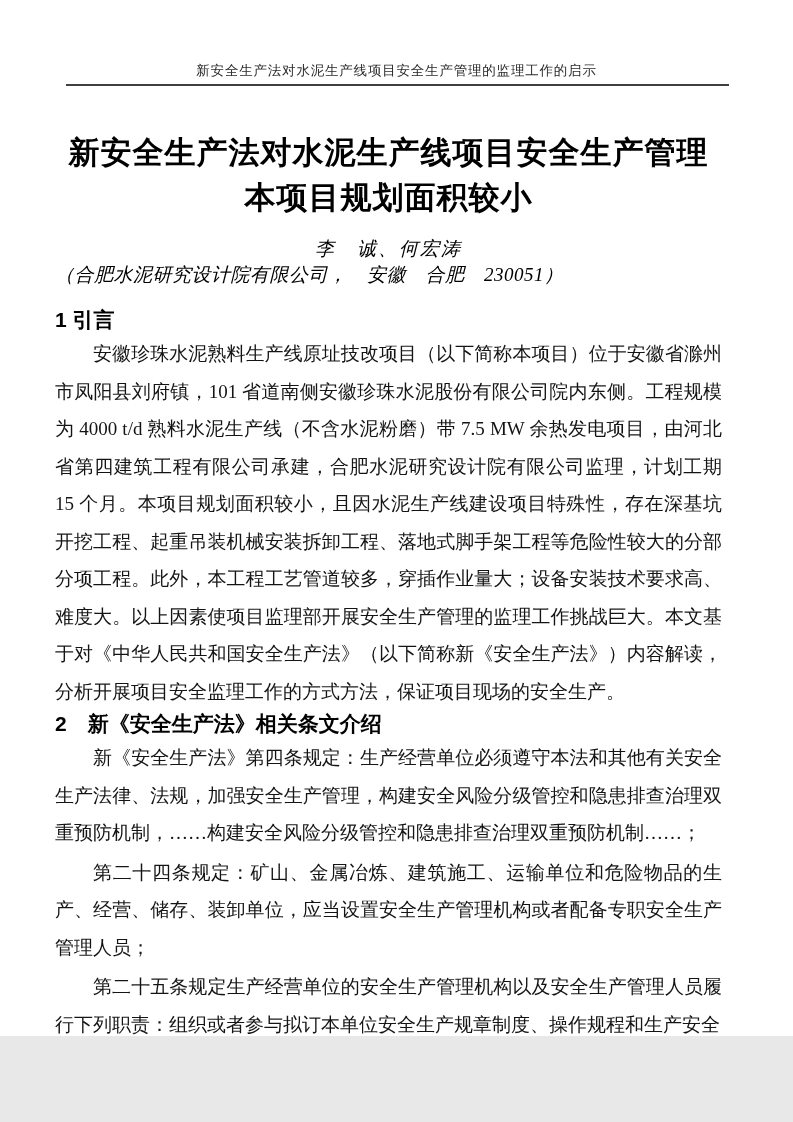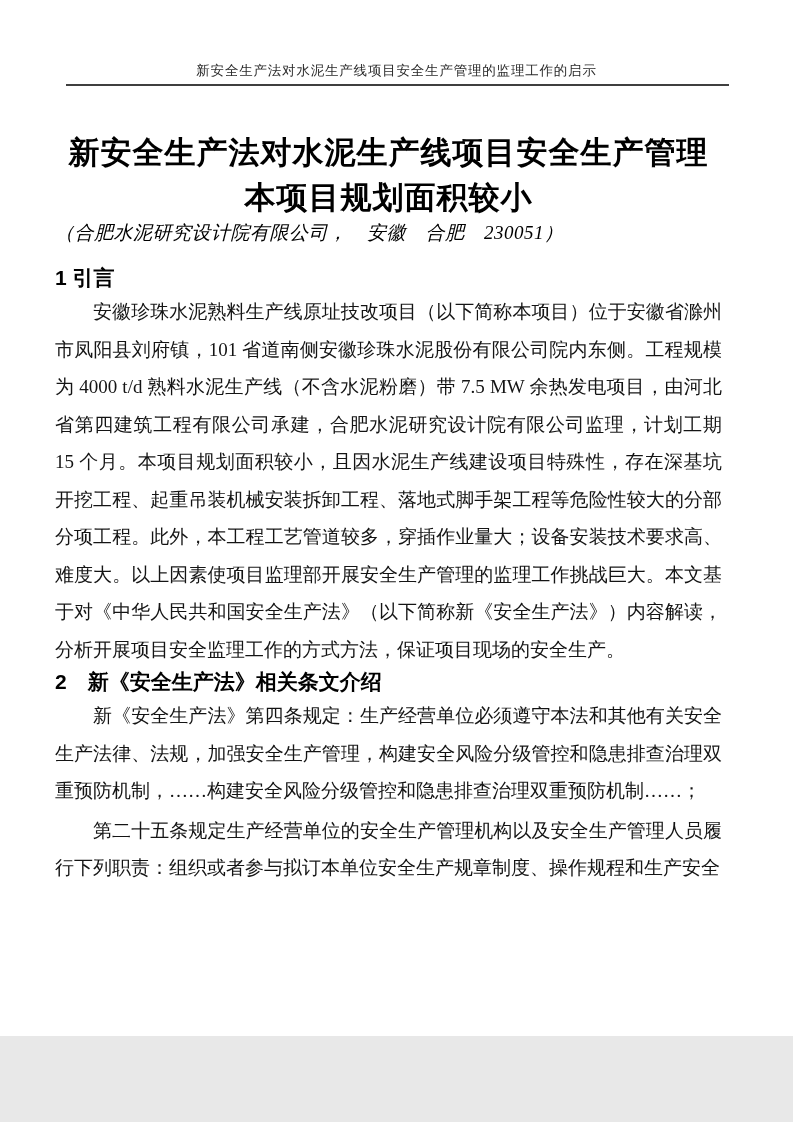--- a/index.html
+++ b/index.html
@@ -90,31 +90,33 @@
 
   <div class="header-rule"></div>
 
   <div class="content">
 
     <h1 class="title">
       <span class="title-line">新安全生产法对水泥生产线项目安全生产管理</span>
       <span class="title-line">本项目规划面积较小</span>
     </h1>
 
+    <div class="authors">李　诚、何宏涛</div>
 
     <div class="affiliation">（合肥水泥研究设计院有限公司，　安徽　合肥　230051）</div>
 
     <h2 class="sec-heading">1 引言</h2>
 
     <p class="body-par">安徽珍珠水泥熟料生产线原址技改项目（以下简称本项目）位于安徽省滁州市凤阳县刘府镇，101 省道南侧安徽珍珠水泥股份有限公司院内东侧。工程规模为 4000 t/d 熟料水泥生产线（不含水泥粉磨）带 7.5 MW 余热发电项目，由河北省第四建筑工程有限公司承建，合肥水泥研究设计院有限公司监理，计划工期 15 个月。本项目规划面积较小，且因水泥生产线建设项目特殊性，存在深基坑开挖工程、起重吊装机械安装拆卸工程、落地式脚手架工程等危险性较大的分部分项工程。此外，本工程工艺管道较多，穿插作业量大；设备安装技术要求高、难度大。以上因素使项目监理部开展安全生产管理的监理工作挑战巨大。本文基于对《中华人民共和国安全生产法》（以下简称新《安全生产法》）内容解读，分析开展项目安全监理工作的方式方法，保证项目现场的安全生产。</p>
 
     <h2 class="sec-heading second">2　新《安全生产法》相关条文介绍</h2>
 
     <p class="body-par">新《安全生产法》第四条规定：生产经营单位必须遵守本法和其他有关安全生产法律、法规，加强安全生产管理，构建安全风险分级管控和隐患排查治理双重预防机制，……构建安全风险分级管控和隐患排查治理双重预防机制……；</p>
 
+    <p class="body-par">第二十四条规定：矿山、金属冶炼、建筑施工、运输单位和危险物品的生产、经营、储存、装卸单位，应当设置安全生产管理机构或者配备专职安全生产管理人员；</p>
 
     <p class="body-par">第二十五条规定生产经营单位的安全生产管理机构以及安全生产管理人员履行下列职责：组织或者参与拟订本单位安全生产规章制度、操作规程和生产安全</p>
 
   </div>
 
   <div class="footer-bar"></div>
 
   <div class="footer-page-number">42</div>
 
   <div class="footer-issue">2022.No.2</div>

